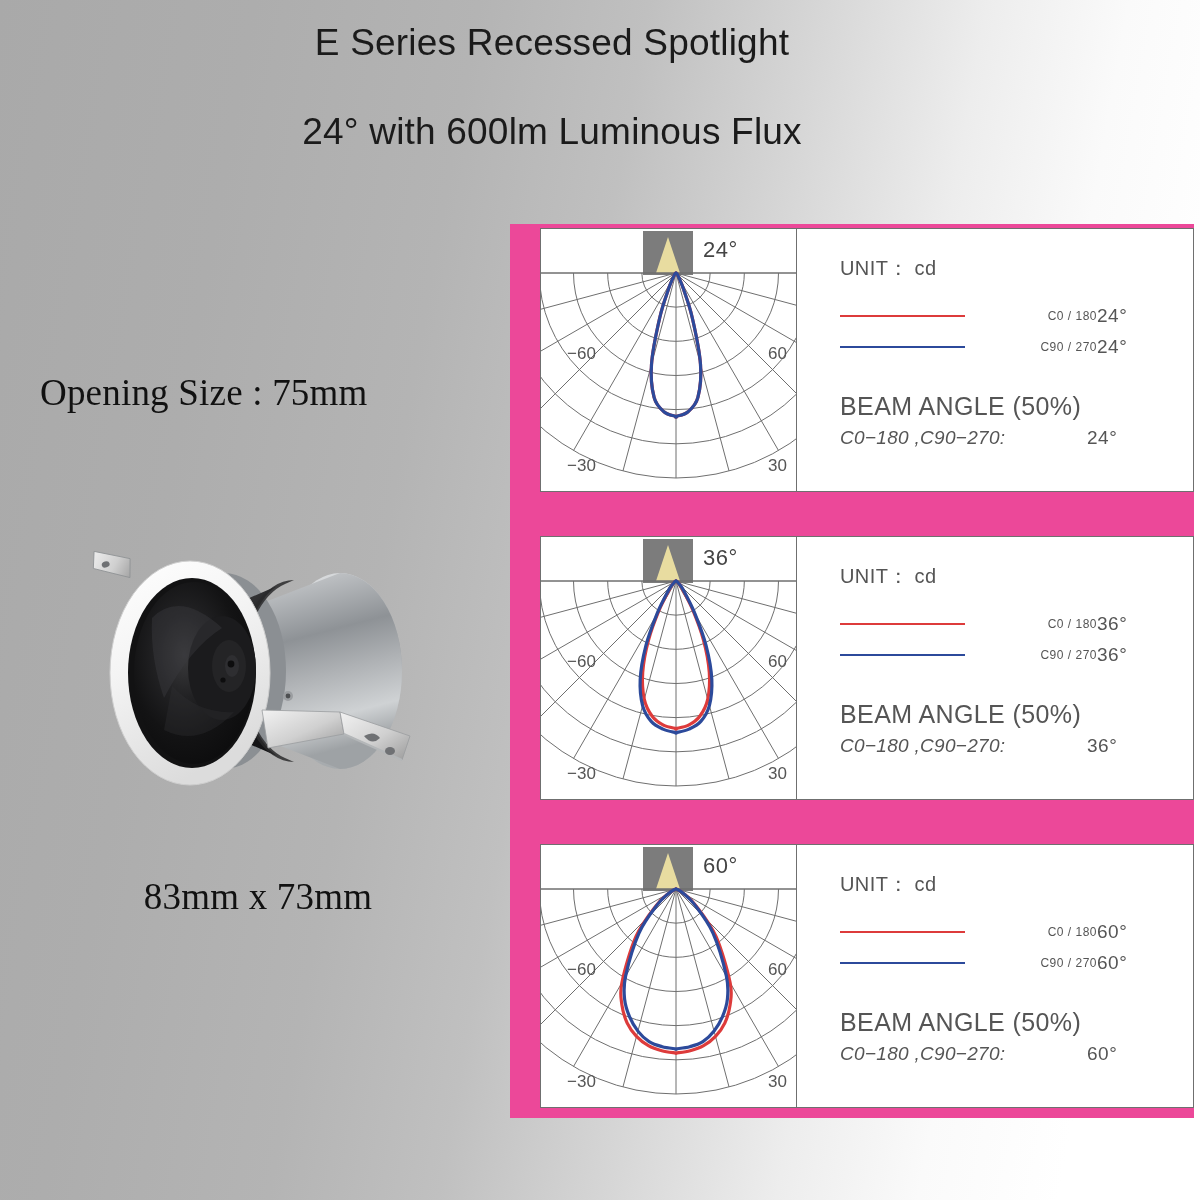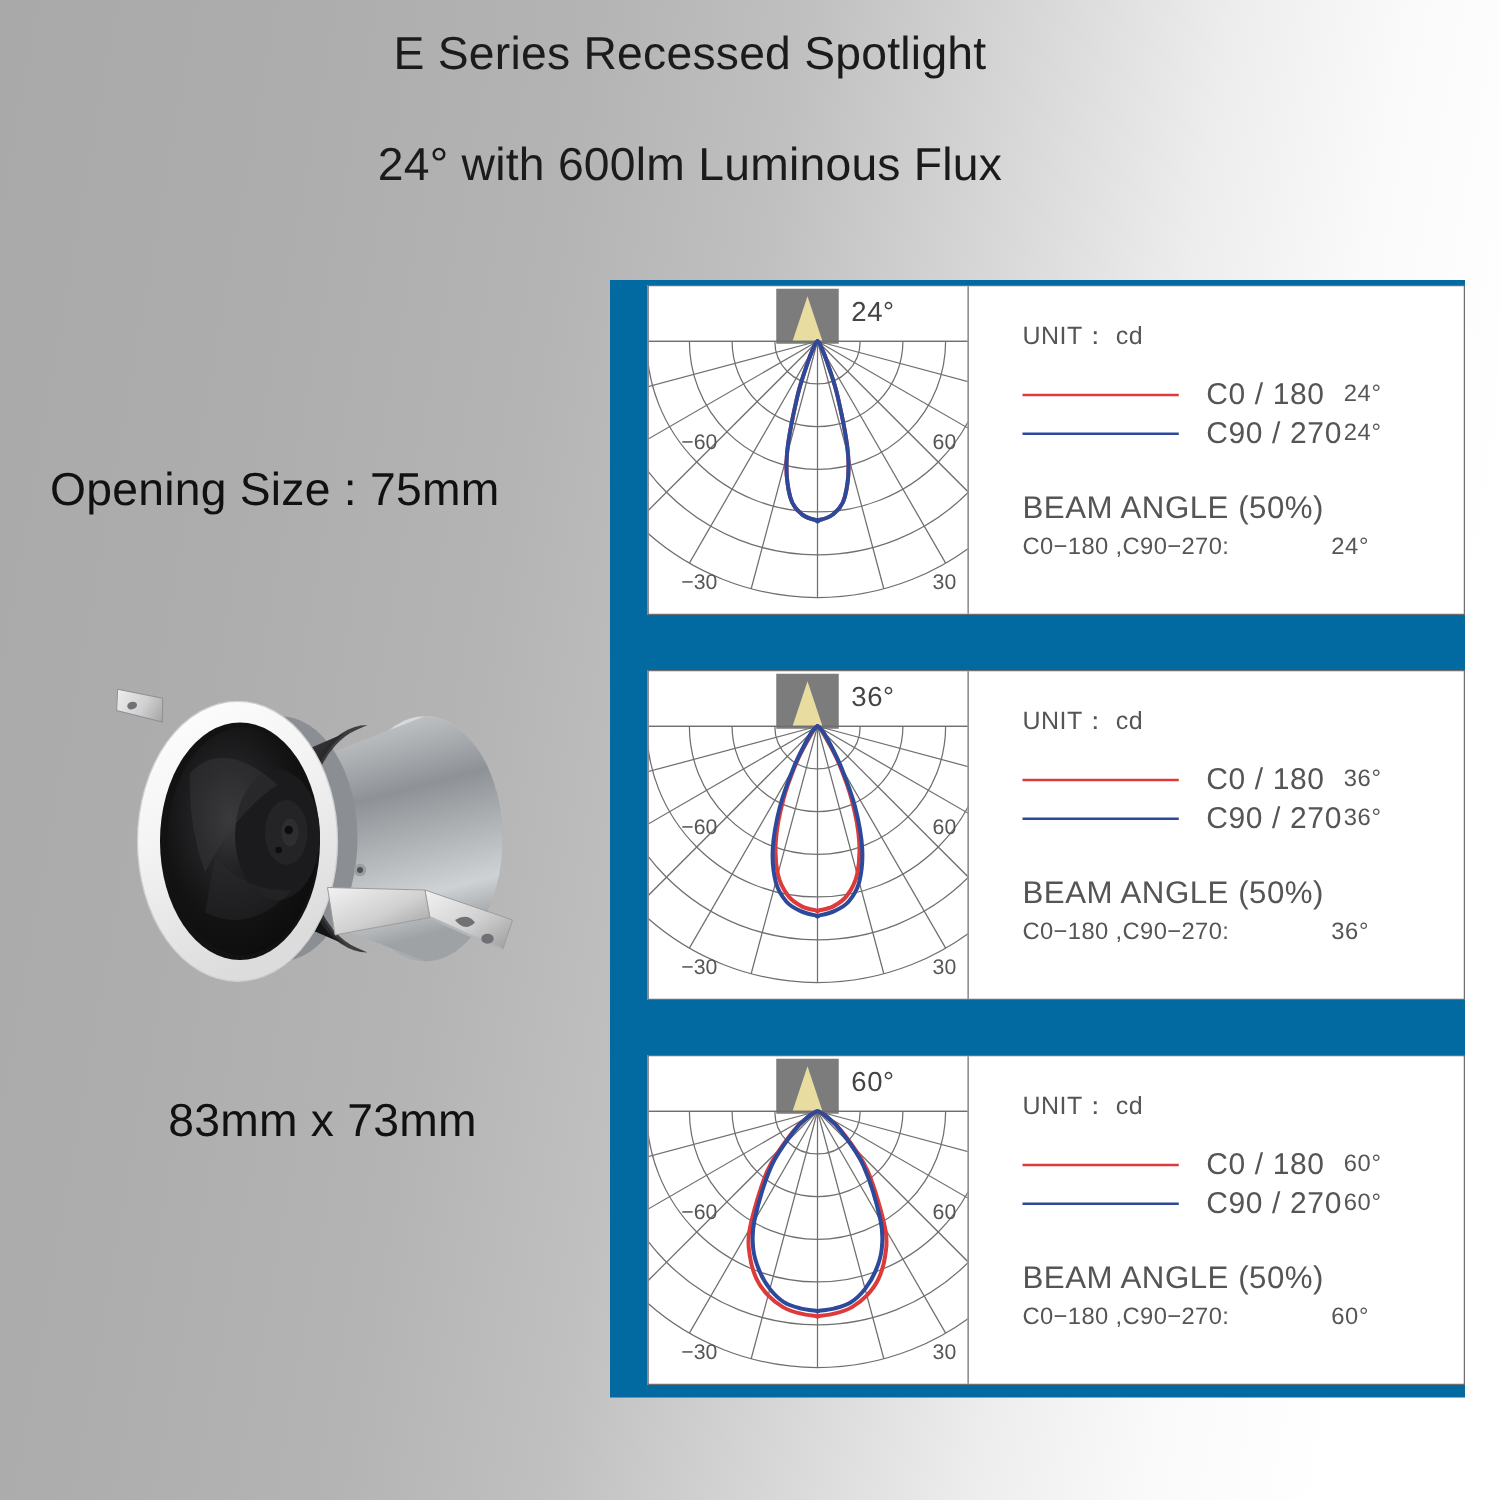--- a/index.html
+++ b/index.html
@@ -29,36 +29,36 @@
   }
   .title-line{
     display:block;
     font-size:37px; color:#1b1b1b; letter-spacing:.2px;
     line-height:1.55; font-weight:400;
   }
   .title-line.second{ font-size:37px;margin-top:32px; }
 
   .side-label{
     position:absolute; color:#111; font-weight:400;
-    letter-spacing:.2px; white-space:nowrap;
+    letter-spacing:.2px; white-space:nowrap;font-family:Liberation Serif, serif;
   }
   #opening-size{ left:40px; top:371px; font-size:37px; }
   #product-size{ left:88px; top:868px; font-size:37px; line-height:1.55; text-align:center; width:340px;}
   #product-size span{ display:block; }
 
   
   #product-photo{
     position:absolute; left:72px; top:498px; width:360px; height:305px;
   }
 
   
   #photometric-card{
-    position:absolute; left:488px; top:224px;
+    position:absolute; left:510px; top:224px;
     width:684px; height:894px;
-    background:#0369a1;
+    background:#ec4899;
   }
   .panel{
     position:absolute; left:30px; width:654px; height:264px;
     border:1.6px solid #6f6f6f; box-sizing:border-box;
     background:#fff;
   }
   #panel-0{ top:4px; }
   #panel-1{ top:312px; }
   #panel-2{ top:620px; }
   .panel .divider{
@@ -72,26 +72,26 @@
   .legend-inner{ position:absolute; left:44px; top:26px; right:10px; }
   .unit-line{
     font-size:20px; color:#555; letter-spacing:.4px; margin-bottom:18px;
   }
   .legend-row{
     display:flex; align-items:center; height:31px;
   }
   .swatch{ width:125px; height:0; border-top:2.6px solid #000; margin-right:22px; }
   .swatch.c0{ border-top-color:#dd3b3b; }
   .swatch.c90{ border-top-color:#2c4a9b; }
-  .legend-name{ font-size:24px; color:#555; width:110px; letter-spacing:.5px;}
+  .legend-name{ font-size:12px; color:#555; width:110px; letter-spacing:.5px;text-align:right;}
   .legend-val{ font-size:19px; color:#555; letter-spacing:.5px;}
   .beam-block{ margin-top:30px; }
   .beam-title{ font-size:25px; color:#555; letter-spacing:.4px; margin-bottom:6px;}
   .beam-row{ display:flex; align-items:baseline; }
-  .beam-key{ font-size:19px; color:#555; width:247px; letter-spacing:.3px;}
+  .beam-key{ font-size:19px; color:#555; width:247px; letter-spacing:.3px;font-style:italic;}
   .beam-val{ font-size:19px; color:#555; letter-spacing:.5px;}
 
   
   .beam-badge{
     position:absolute; left:102px; top:2px; width:50px; height:44px;
     background:#7c7c7c;
   }
   .beam-badge svg{ display:block; }
   .badge-angle{
     position:absolute; left:162px; top:8px;

